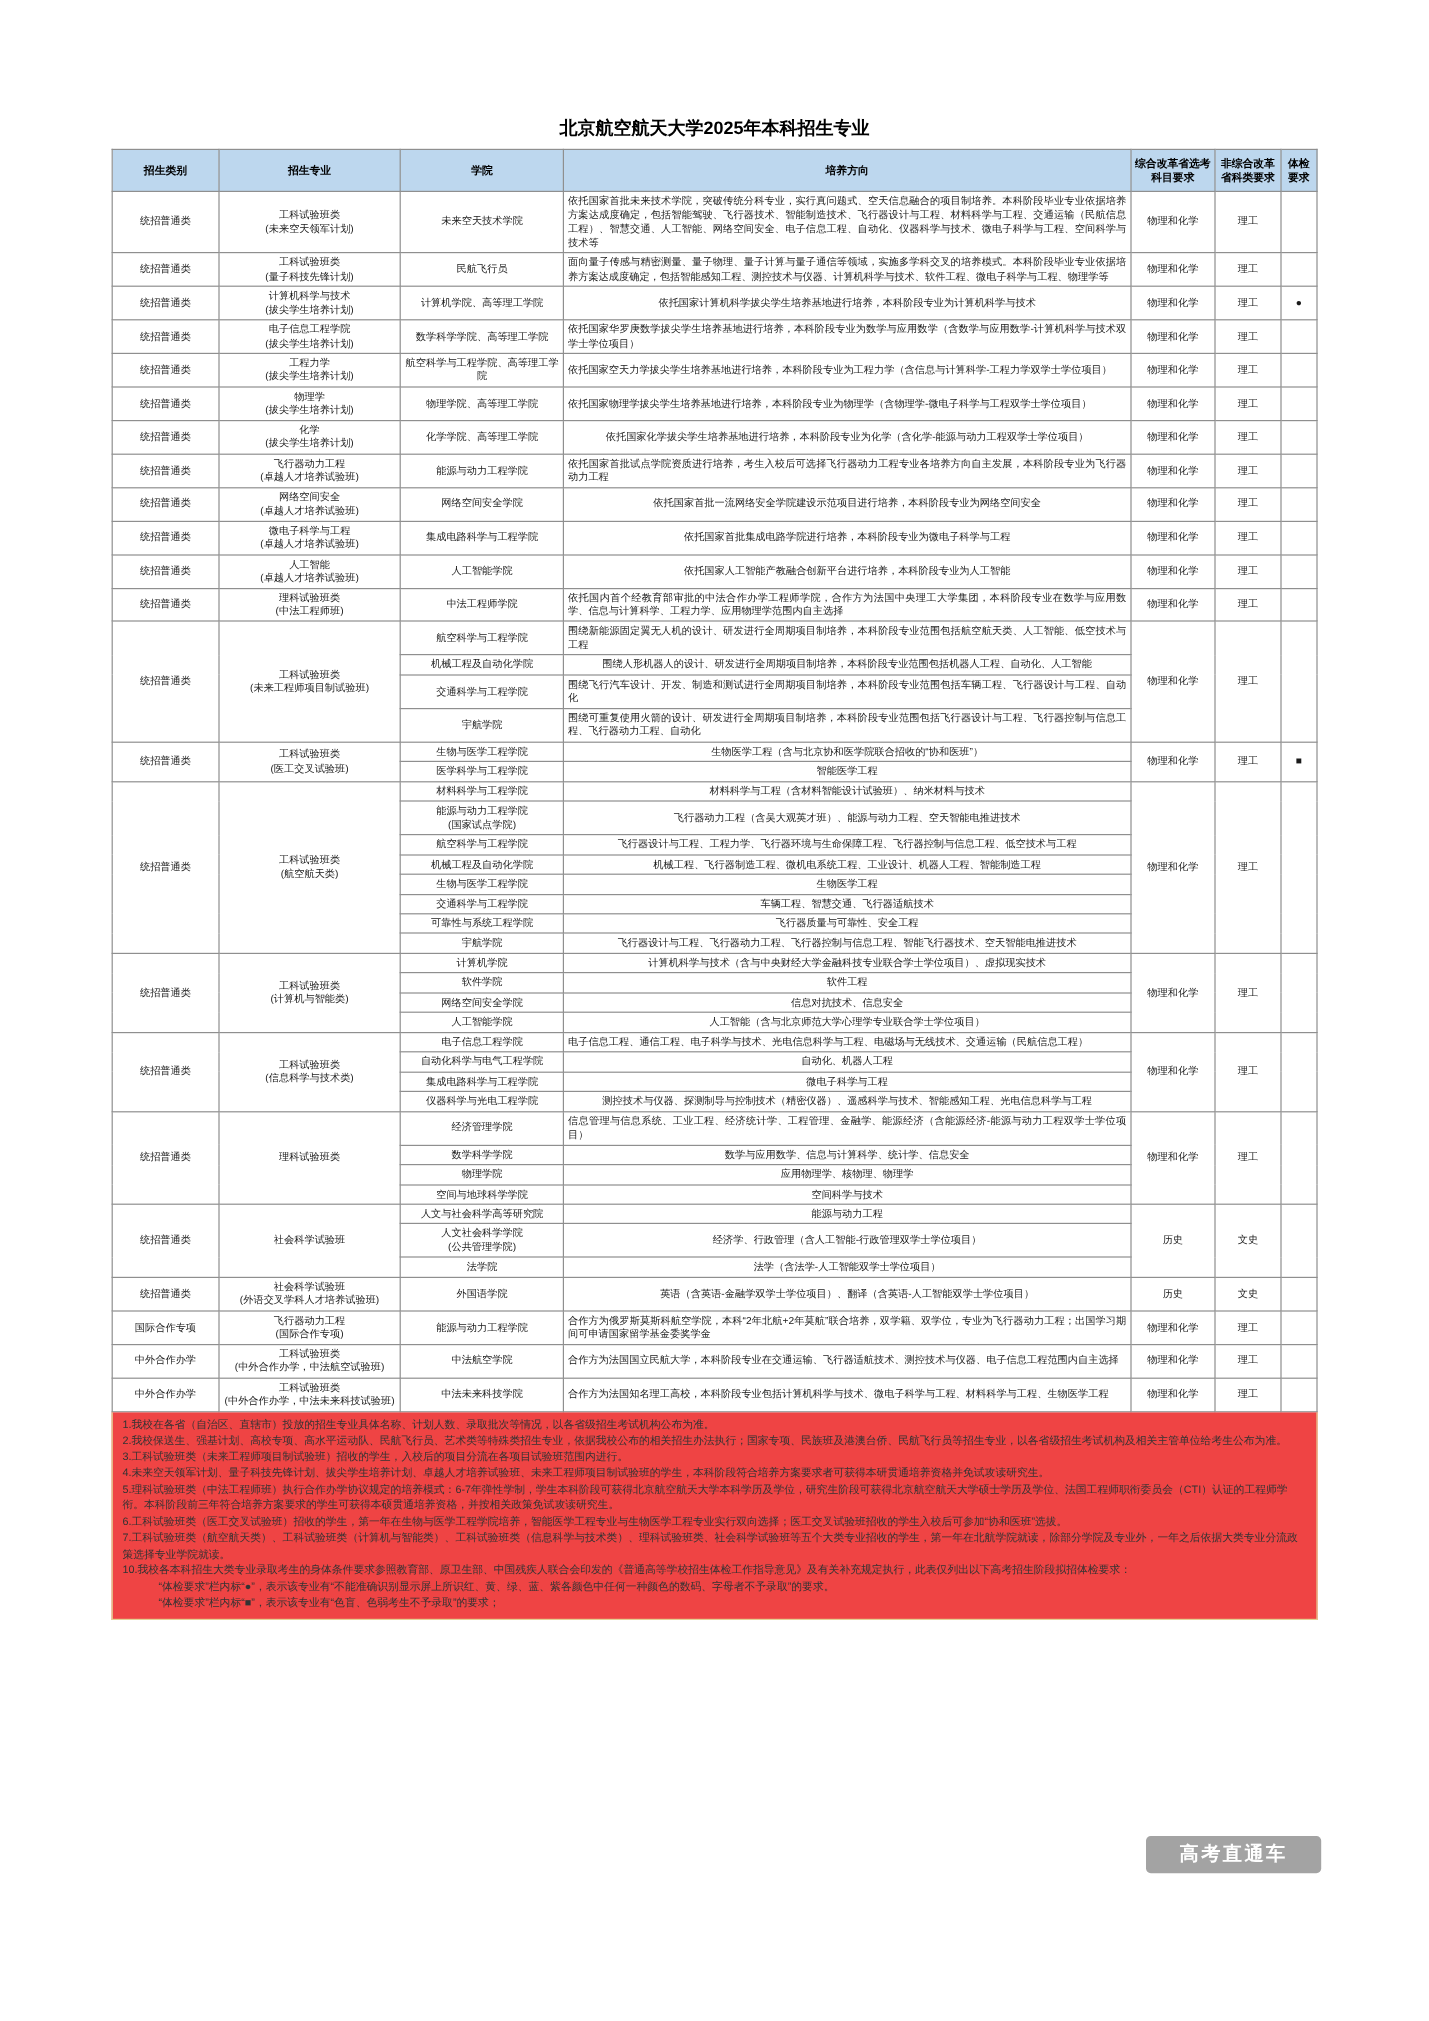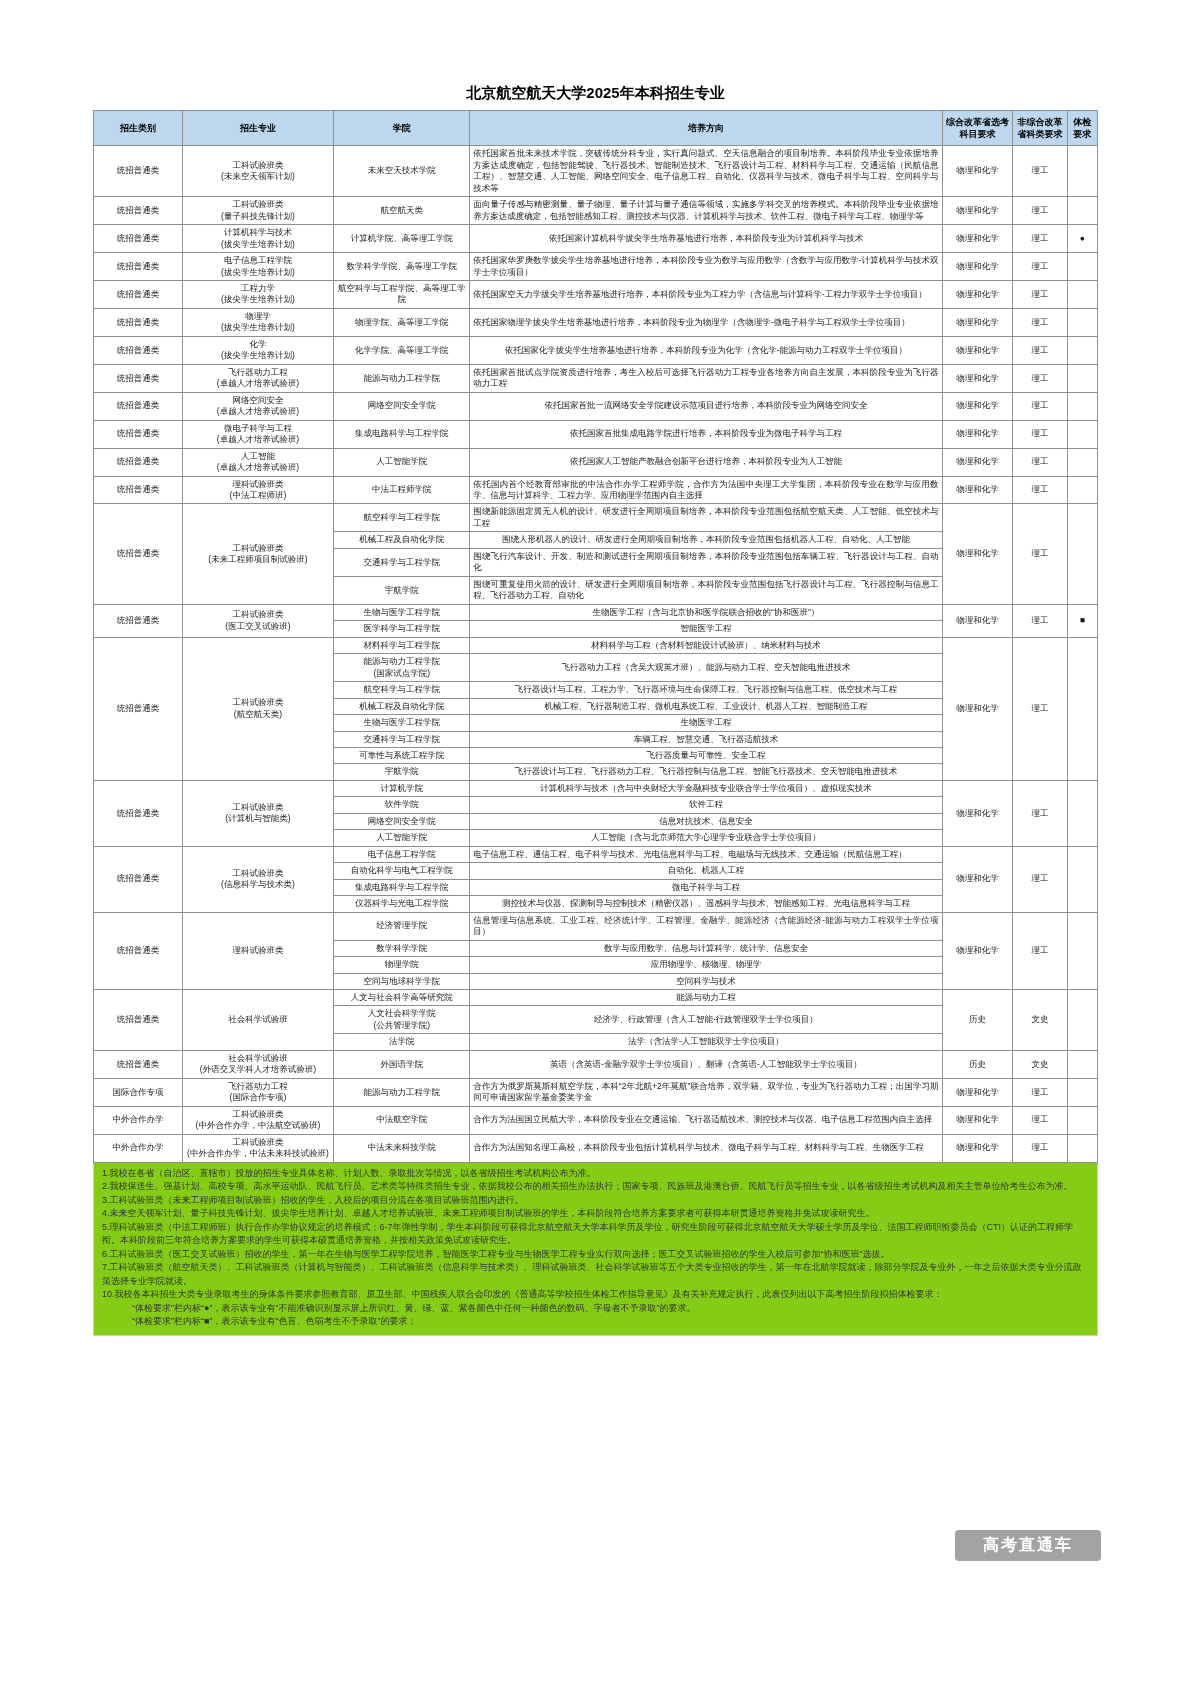--- a/index.html
+++ b/index.html
@@ -1,33 +1,33 @@
 <!DOCTYPE html>
 <html><head>
 <meta charset="utf-8">
 <style>
   * { box-sizing: border-box; }
   html,body { margin:0; padding:0; background:#ffffff; }
   body { font-family: "Liberation Sans", "DejaVu Sans", sans-serif; }
   .page { position:relative; width:1191px; height:1684px; margin:0 auto; background:#ffffff; overflow:hidden; }
-  .content { position:absolute; left:93px; top:84px; width:1005px; }
+  .content { position:absolute; left:93px; top:98px; width:1005px; }
   .title { font-size:15px; font-weight:bold; text-align:center; margin:0 0 7px 0; color:#000; }
   table.adm { width:100%; border-collapse:collapse; table-layout:fixed;border-radius:32px; }
   table.adm th, table.adm td {
     border:1px solid #8f8f8f;
     font-size:8.5px; line-height:1.35;
     padding:2px 3px;
     text-align:center; vertical-align:middle;
     word-break:break-all; color:#1a1a1a;
   }
   table.adm th { background:#bdd7ee; font-weight:bold; font-size:9px; padding:5px 2px; color:#000; }
   td.cell-category, td.cell-major, td.cell-college { white-space:pre-line; }
   td.cell-direction.long { text-align:justify; }
   td.cell-exam-mark { font-size:7px; padding:0; }
-  .notes { background:#84cc16; border:1px solid #e3d193; border-top:none; padding:4px 8px 6px 8px; }
+  .notes { background:#ef4444; border:1px solid #e3d193; border-top:none; padding:4px 8px 6px 8px; }
   .note-line { font-size:9px; line-height:1.5; color:#333; text-align:left; word-break:break-all; }
   .note-line.sub { padding-left:30px; }
   .watermark {
     position:absolute; top:1530px; right:90px;
     background:#a3a3a3; color:#ffffff;
     font-size:16px; font-weight:bold; letter-spacing:2px;
     padding:5px 28px; border-radius:4px;
   }
 </style>
 </head>
@@ -66,21 +66,21 @@
             <td class="cell-college">未来空天技术学院</td>
             <td class="cell-direction long">依托国家首批未来技术学院，突破传统分科专业，实行真问题式、空天信息融合的项目制培养。本科阶段毕业专业依据培养方案达成度确定，包括智能驾驶、飞行器技术、智能制造技术、飞行器设计与工程、材料科学与工程、交通运输（民航信息工程）、智慧交通、人工智能、网络空间安全、电子信息工程、自动化、仪器科学与技术、微电子科学与工程、空间科学与技术等</td>
             <td class="cell-subjects">物理和化学</td>
             <td class="cell-class-req">理工</td>
             <td class="cell-exam-mark"></td>
           </tr>
           <tr>
             <td class="cell-category">统招普通类</td>
             <td class="cell-major">工科试验班类
 (量子科技先锋计划)</td>
-            <td class="cell-college">航空航天类</td>
+            <td class="cell-college">民航飞行员</td>
             <td class="cell-direction long">面向量子传感与精密测量、量子物理、量子计算与量子通信等领域，实施多学科交叉的培养模式。本科阶段毕业专业依据培养方案达成度确定，包括智能感知工程、测控技术与仪器、计算机科学与技术、软件工程、微电子科学与工程、物理学等</td>
             <td class="cell-subjects">物理和化学</td>
             <td class="cell-class-req">理工</td>
             <td class="cell-exam-mark"></td>
           </tr>
           <tr>
             <td class="cell-category">统招普通类</td>
             <td class="cell-major">计算机科学与技术
 (拔尖学生培养计划)</td>
             <td class="cell-college">计算机学院、高等理工学院</td>

